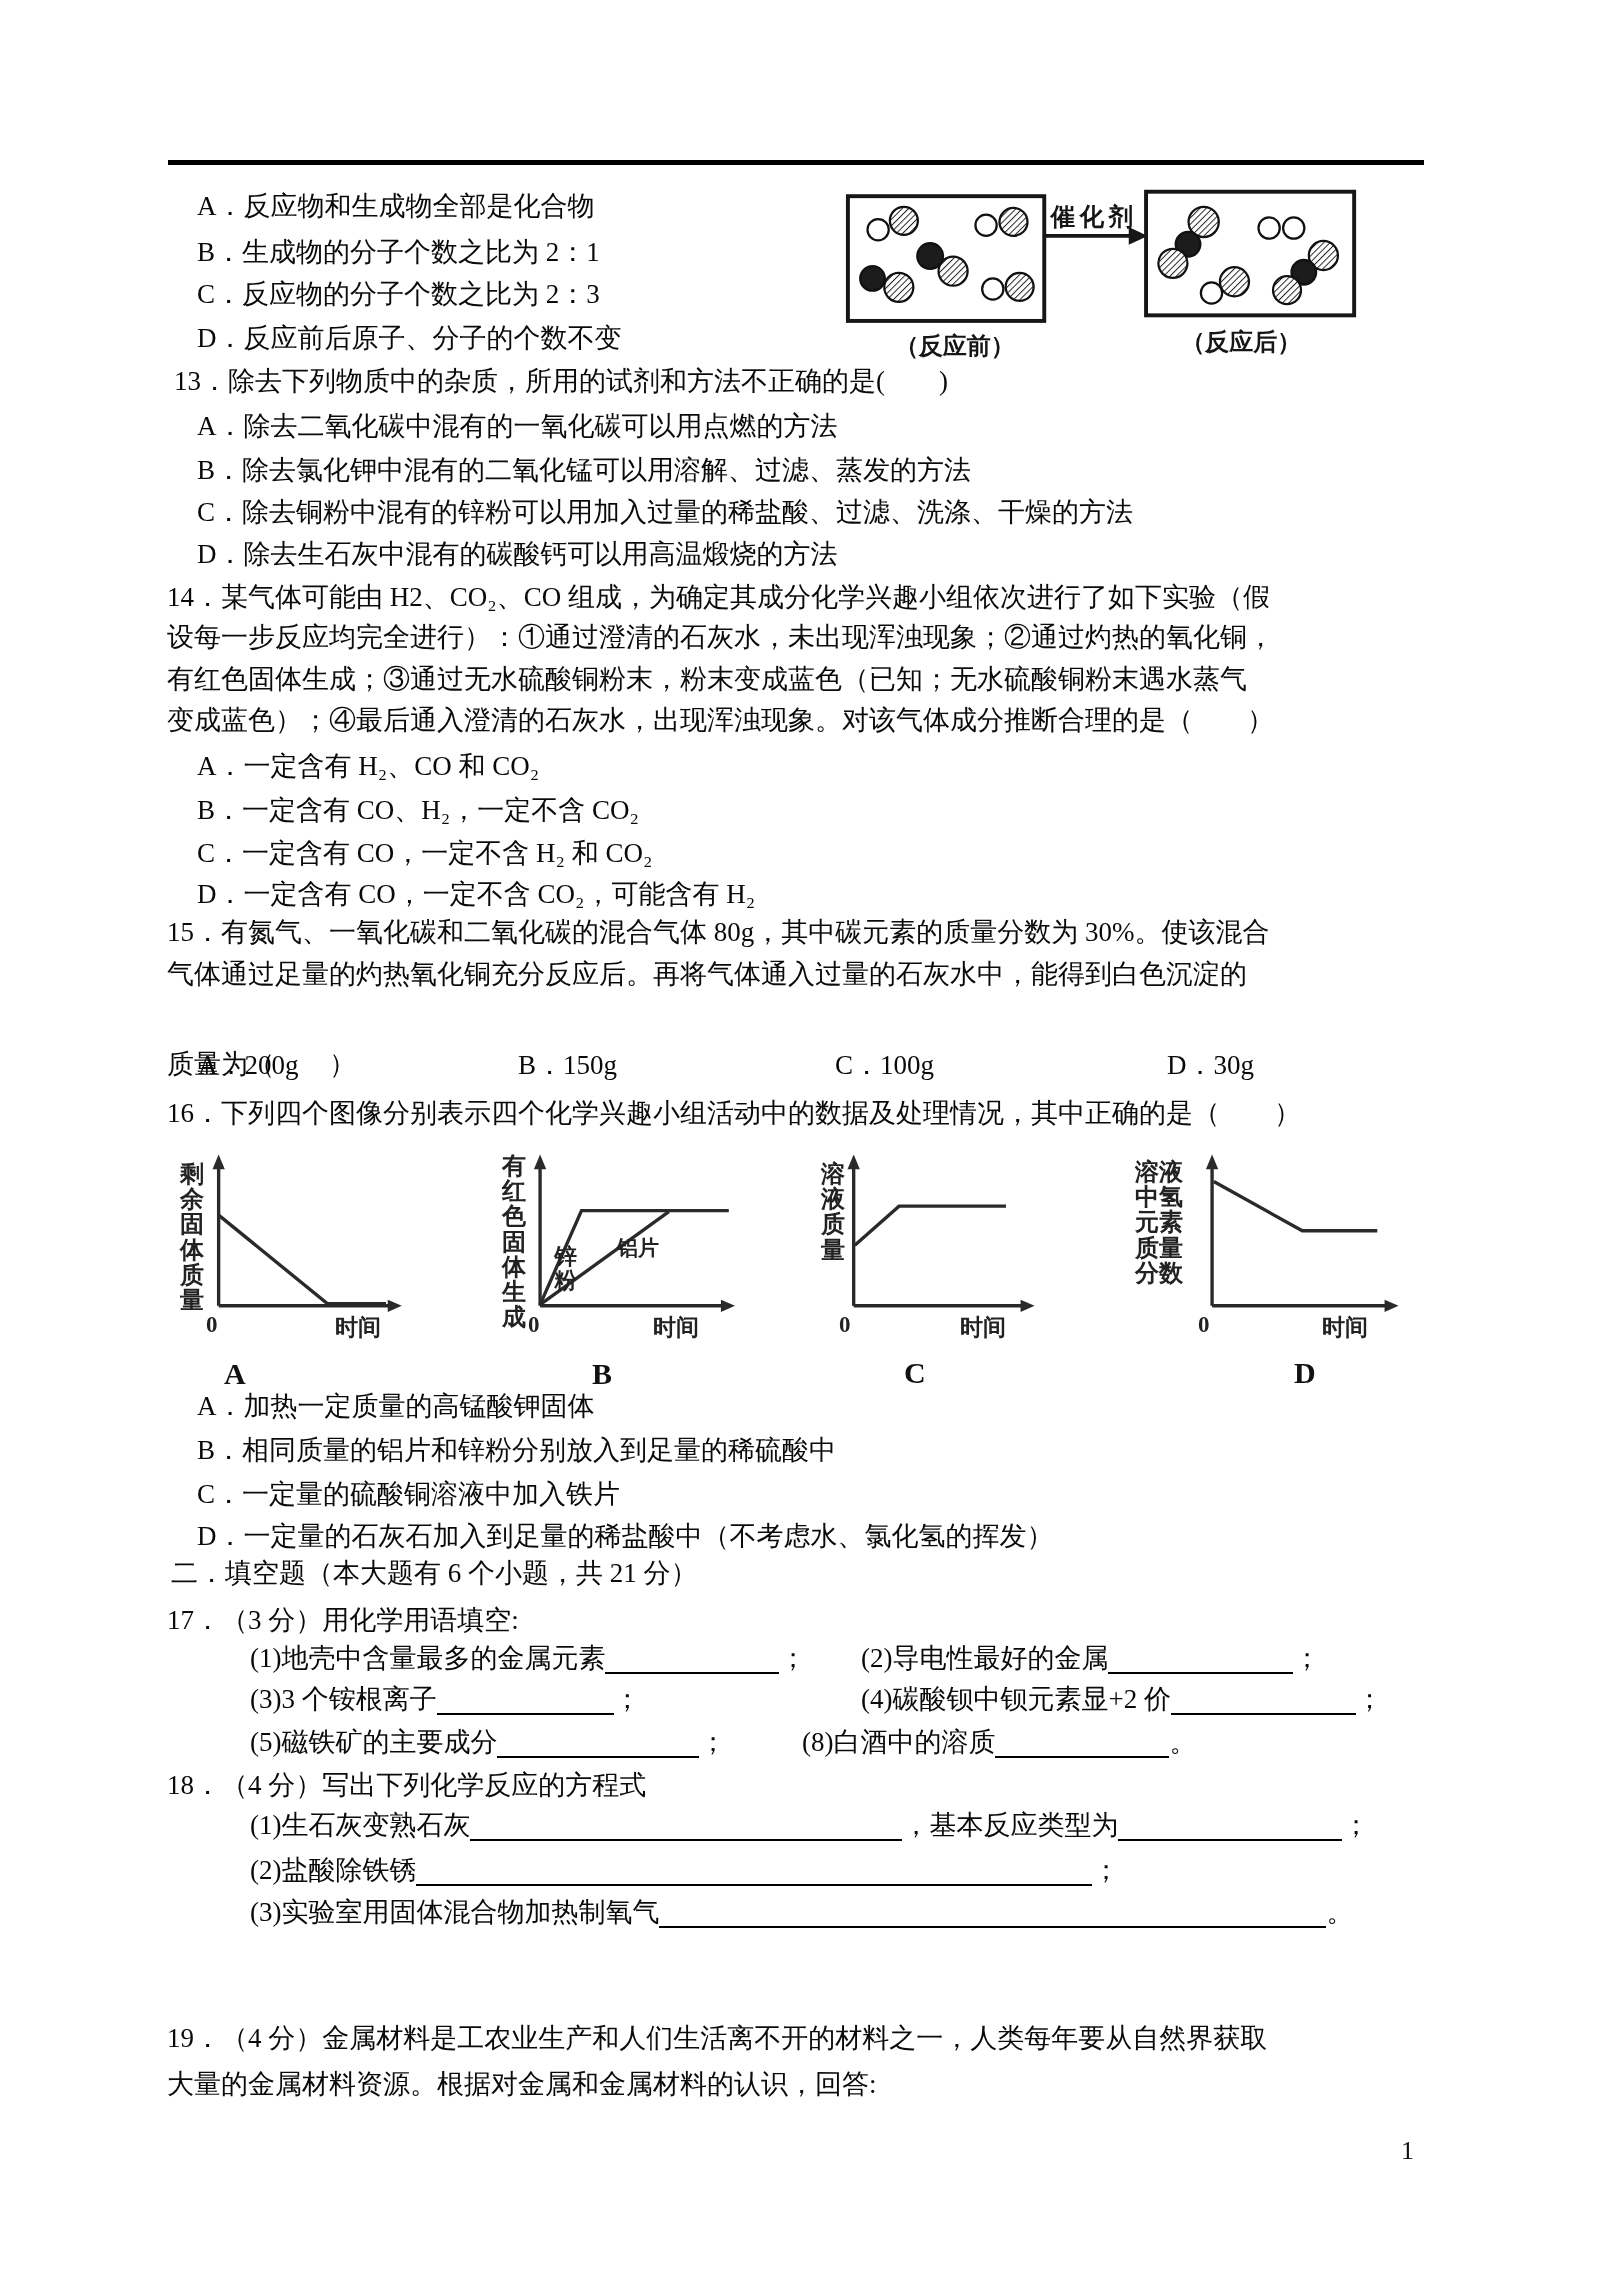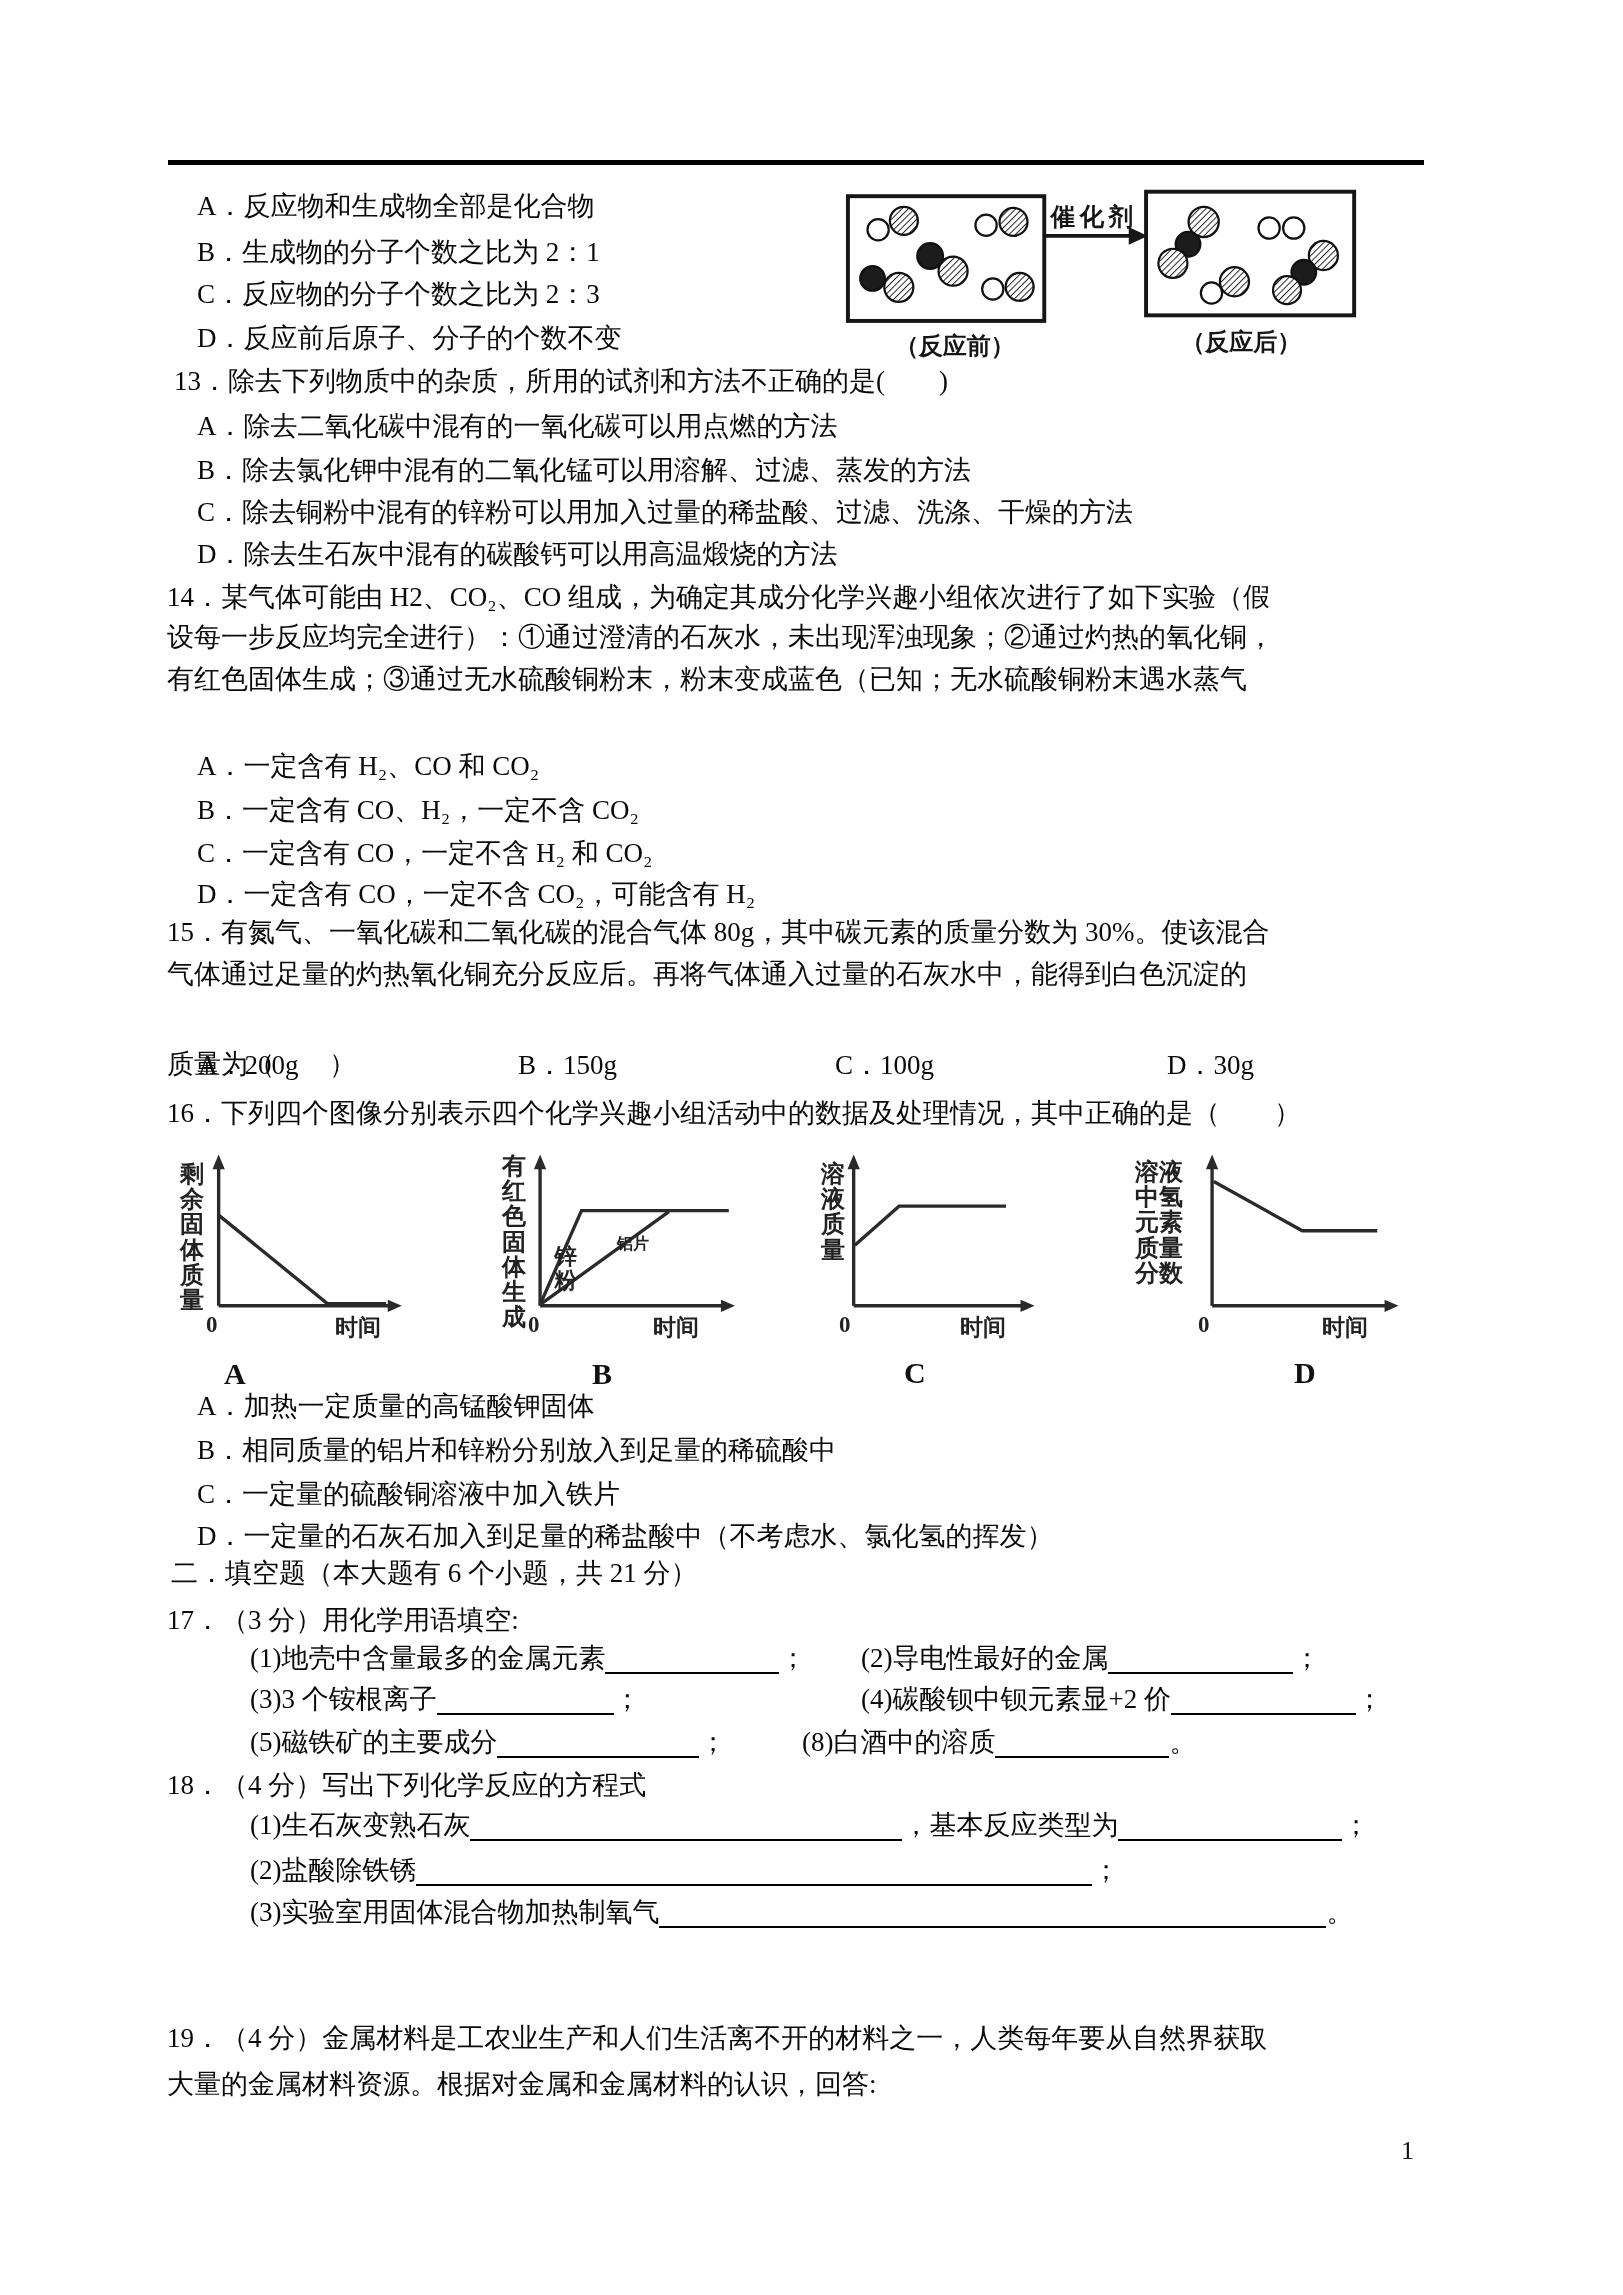--- a/index.html
+++ b/index.html
@@ -112,20 +112,21 @@
 
   <div class="ln" style="left:174px;top:366px;">13．除去下列物质中的杂质，所用的试剂和方法不正确的是(　　)</div>
   <div class="ln" style="left:197px;top:411px;">A．除去二氧化碳中混有的一氧化碳可以用点燃的方法</div>
   <div class="ln" style="left:197px;top:455px;">B．除去氯化钾中混有的二氧化锰可以用溶解、过滤、蒸发的方法</div>
   <div class="ln" style="left:197px;top:539px;">D．除去生石灰中混有的碳酸钙可以用高温煅烧的方法</div>
   <div class="ln" style="left:197px;top:497px;">C．除去铜粉中混有的锌粉可以用加入过量的稀盐酸、过滤、洗涤、干燥的方法</div>
 
   <div class="ln" style="left:167px;top:582px;">14．某气体可能由 H2、CO₂、CO 组成，为确定其成分化学兴趣小组依次进行了如下实验（假</div>
   <div class="ln" style="left:167px;top:622px;">设每一步反应均完全进行）：①通过澄清的石灰水，未出现浑浊现象；②通过灼热的氧化铜，</div>
   <div class="ln" style="left:167px;top:664px;">有红色固体生成；③通过无水硫酸铜粉末，粉末变成蓝色（已知；无水硫酸铜粉末遇水蒸气</div>
+  <div class="ln" style="left:167px;top:705px;">变成蓝色）；④最后通入澄清的石灰水，出现浑浊现象。对该气体成分推断合理的是（　　）</div>
   <div class="ln" style="left:197px;top:751px;">A．一定含有 H₂、CO 和 CO₂</div>
   <div class="ln" style="left:197px;top:795px;">B．一定含有 CO、H₂，一定不含 CO₂</div>
   <div class="ln" style="left:197px;top:838px;">C．一定含有 CO，一定不含 H₂ 和 CO₂</div>
   <div class="ln" style="left:197px;top:879px;">D．一定含有 CO，一定不含 CO₂，可能含有 H₂</div>
 
   <div class="ln" style="left:167px;top:917px;">15．有氮气、一氧化碳和二氧化碳的混合气体 80g，其中碳元素的质量分数为 30%。使该混合</div>
   <div class="ln" style="left:167px;top:959px;">气体通过足量的灼热氧化铜充分反应后。再将气体通入过量的石灰水中，能得到白色沉淀的</div>
   <div class="ln" style="left:167px;top:1049px;">质量为（　　）</div>
   <div class="ln" style="left:198px;top:1050px;font-family:Liberation Serif, serif;">A．200g</div>
   <div class="ln" style="left:518px;top:1050px;">B．150g</div>
@@ -169,21 +170,21 @@
     <polygon points="2496,2330 2471,2319 2471,2341" fill="#2a2a2a"></polygon>
   </svg>
 
   <div class="vlabel" style="left:179px;top:1162px;width:26px;">剩余固体质量</div>
   <div class="axlbl" style="left:206px;top:1312px;">0</div>
   <div class="axlbl" style="left:335px;top:1312px;">时间</div>
   <div class="gtag" style="left:224px;top:1357px;">A</div>
 
   <div class="vlabel" style="left:501px;top:1154px;width:26px;">有红色固体生成</div>
   <div class="vlabel" style="left:554px;top:1197px;width:23.5px;font-size:22.4px;margin-top:48px;">锌粉</div>
-  <div class="axlbl" style="left:617px;top:1234px;font-size:16px;">铝片</div>
+  <div class="axlbl" style="left:617px;top:1234px;font-size:21px;">铝片</div>
   <div class="axlbl" style="left:528px;top:1312px;">0</div>
   <div class="axlbl" style="left:653px;top:1312px;">时间</div>
   <div class="gtag" style="left:592px;top:1357px;">B</div>
 
   <div class="vlabel" style="left:820px;top:1162px;width:26px;">溶液质量</div>
   <div class="axlbl" style="left:839px;top:1312px;">0</div>
   <div class="axlbl" style="left:960px;top:1312px;">时间</div>
   <div class="gtag" style="left:904px;top:1356px;">C</div>
 
   <div class="vlabel" style="left:1133px;top:1160px;width:52px;">溶液中氢元素质量分数</div>

